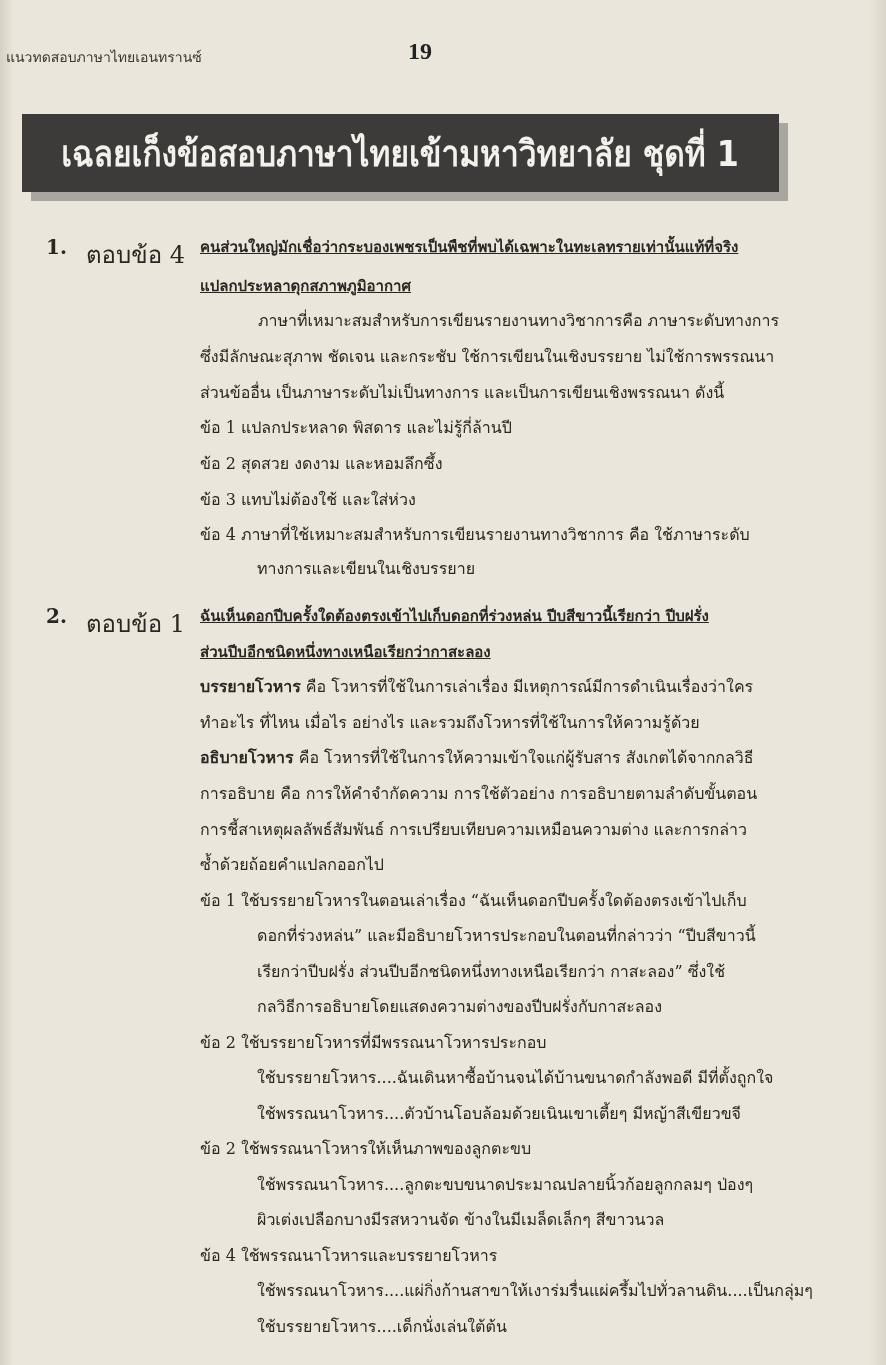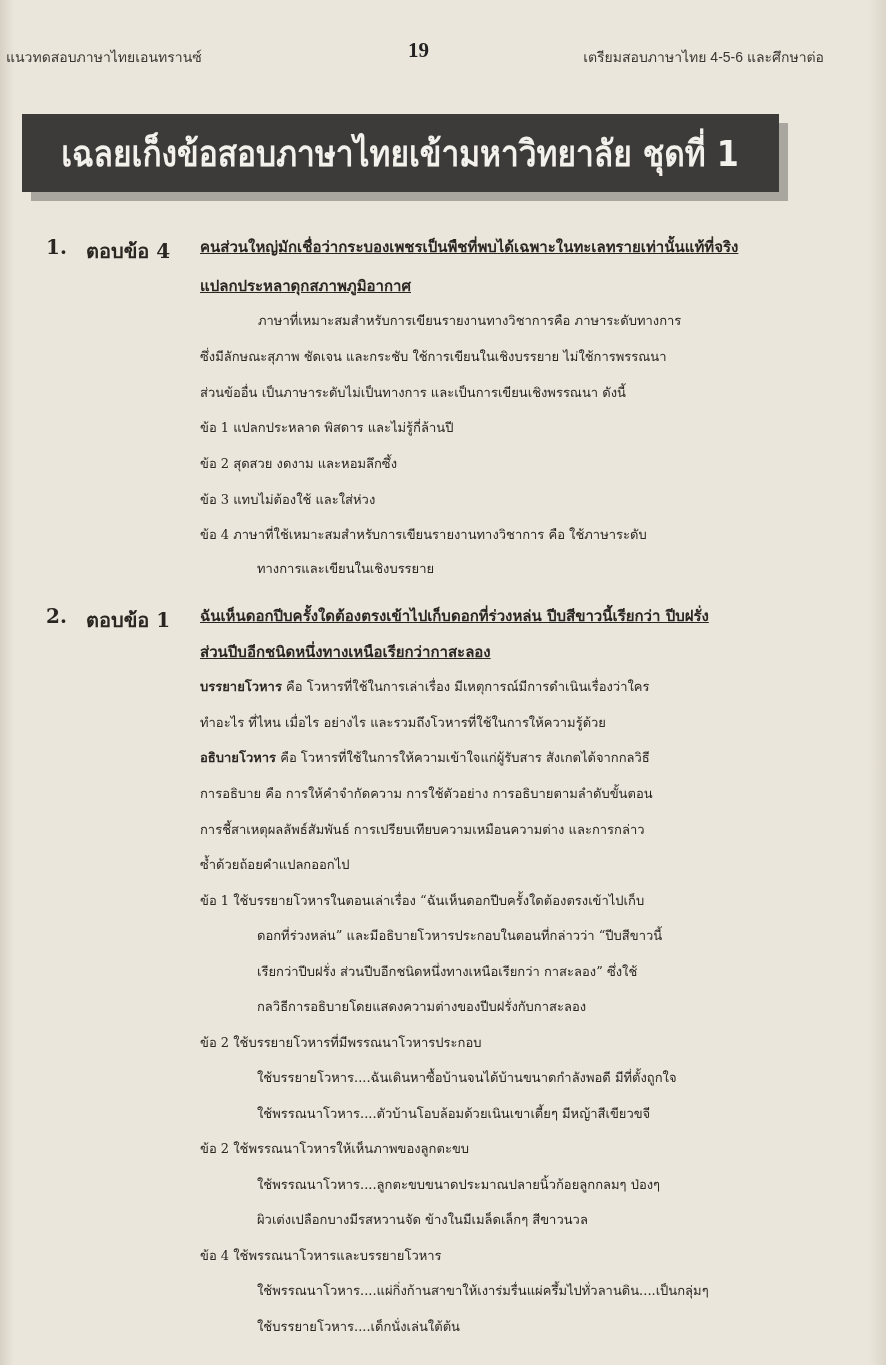--- a/index.html
+++ b/index.html
@@ -17,54 +17,53 @@
         linear-gradient(270deg, rgba(120,110,95,0.14) 0px, rgba(0,0,0,0) 18px),
         #ebe6db;
       text-align: right;
     }
     .running-header {
       position: absolute; top: 42px; left: 0; right: 0; height: 24px;
       font-family: "Liberation Sans", sans-serif;
       font-size: 14px; color: #3a3632;
     }
     .rh-left { position: absolute; left: 6px; top: 4px; }
-    .rh-center { position: absolute; left: 408px; top: -4px; font-family: "Liberation Serif", serif; font-weight: bold; font-size: 21px; color: #222; }
+    .rh-center { position: absolute; left: 408px; top: -4px; font-family: "Liberation Serif", serif; font-weight: bold; font-size: 24px; color: #222; }
     .rh-right { position: absolute; right: 62px; top: 4px; }
 
     .title-wrap { position: absolute; left: 22px; top: 108px; width: 757px; height: 78px; margin-top: 6px; }
     .title-shadow { position: absolute; left: 9px; top: 9px; width: 757px; height: 78px; background: #a9a6a0; }
     .title-bar {
       position: absolute; left: 0; top: 0; width: 757px; height: 78px;
       background: #3d3b3a;
       display: flex; align-items: center; justify-content: center;
     }
     .title-text {
       color: #f3f1ec; font-family: "DejaVu Sans", sans-serif; font-weight: bold;
       font-size: 36px; letter-spacing: 0px; transform: scaleX(0.88);
       white-space: nowrap;
     }
 
     .content { position: absolute; left: 0; top: 0; width: 886px; }
     .q-num { position: absolute; left: 46px; font-weight: bold; font-size: 20px; }
-    .q-ans { position: absolute; left: 86px; font-weight: bold; font-size: 20px; }
+    .q-ans { position: absolute; left: 86px; font-weight: normal; font-size: 24px; }
     .line {
-      position: absolute; font-size: 13px; white-space: nowrap; line-height: 30px;
+      position: absolute; font-size: 16px; white-space: nowrap; line-height: 30px;
     }
     .line.strong { font-weight: bold; font-size: 15px; text-decoration: underline; }
     .term { font-weight: bold; }
   </style>
 </head>
 <body>
 
 <div class="page">
 
   <div class="running-header">
     <span class="rh-left">แนวทดสอบภาษาไทยเอนทรานซ์</span>
     <span class="rh-center">19</span>
-    <span class="rh-right">เตรียมสอบภาษาไทย 4-5-6 และศึกษาต่อ</span>
   </div>
 
   <div class="title-wrap">
     <div class="title-shadow"></div>
     <div class="title-bar">
       <span class="title-text">เฉลยเก็งข้อสอบภาษาไทยเข้ามหาวิทยาลัย ชุดที่ 1</span>
     </div>
   </div>
 
   <div class="content">

